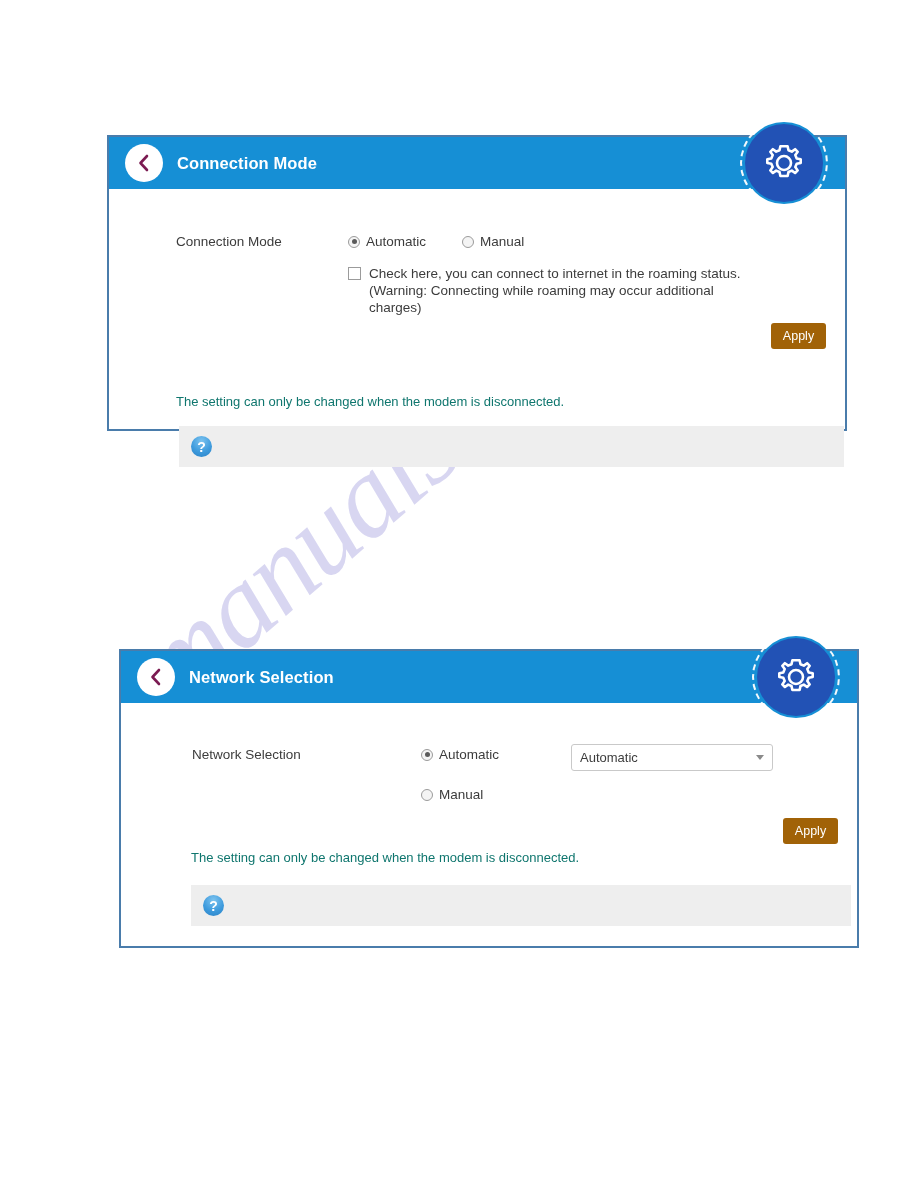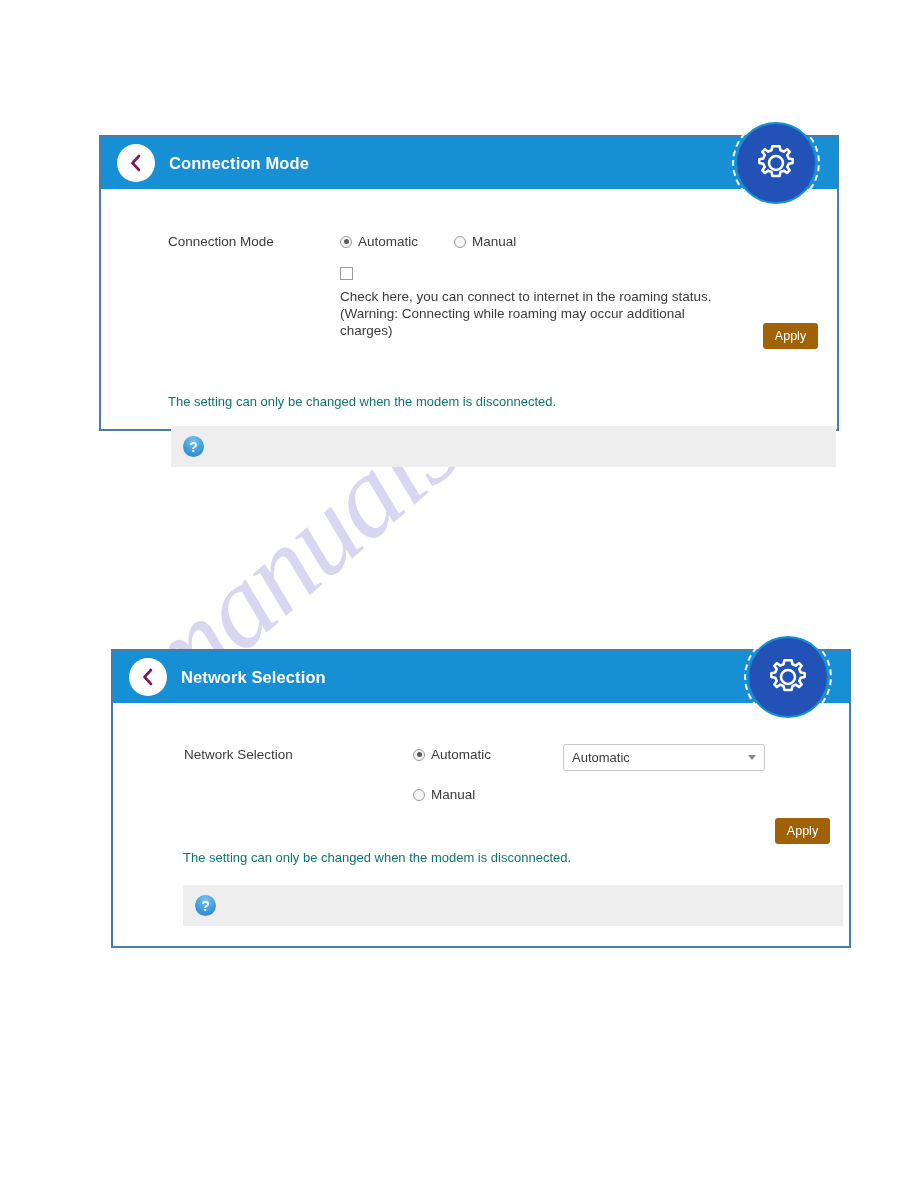--- a/index.html
+++ b/index.html
@@ -41,20 +41,21 @@
     letter-spacing: -2px;
   }
 
   
   .panel {
     position: absolute;
     border: 2px solid #4a7cab;
     background: #ffffff;
     box-sizing: border-box;
     z-index: 10;
+    margin-left: 8px;
   }
   #panel-connection-mode { left: 99px; top: 135px; width: 740px; height: 296px; }
   #panel-network-selection { left: 111px; top: 649px; width: 740px; height: 299px; }
 
   .panel-header {
     position: relative;
     height: 52px;
     background: #168fd5;
   }
   .back-button {
@@ -147,21 +148,20 @@
     font-size: 13.5px;
     color: #3c3c3c;
     white-space: nowrap;
   }
 
   .checkbox-row {
     position: absolute;
     display: flex;
     align-items: flex-start;
     gap: 8px;
-    flex-direction: column;
   }
   .checkbox {
     width: 13px;
     height: 13px;
     border: 1px solid #9b9b9b;
     background: #ffffff;
     box-sizing: border-box;
     flex: none;
     margin-top: 2px;
     cursor: pointer;

